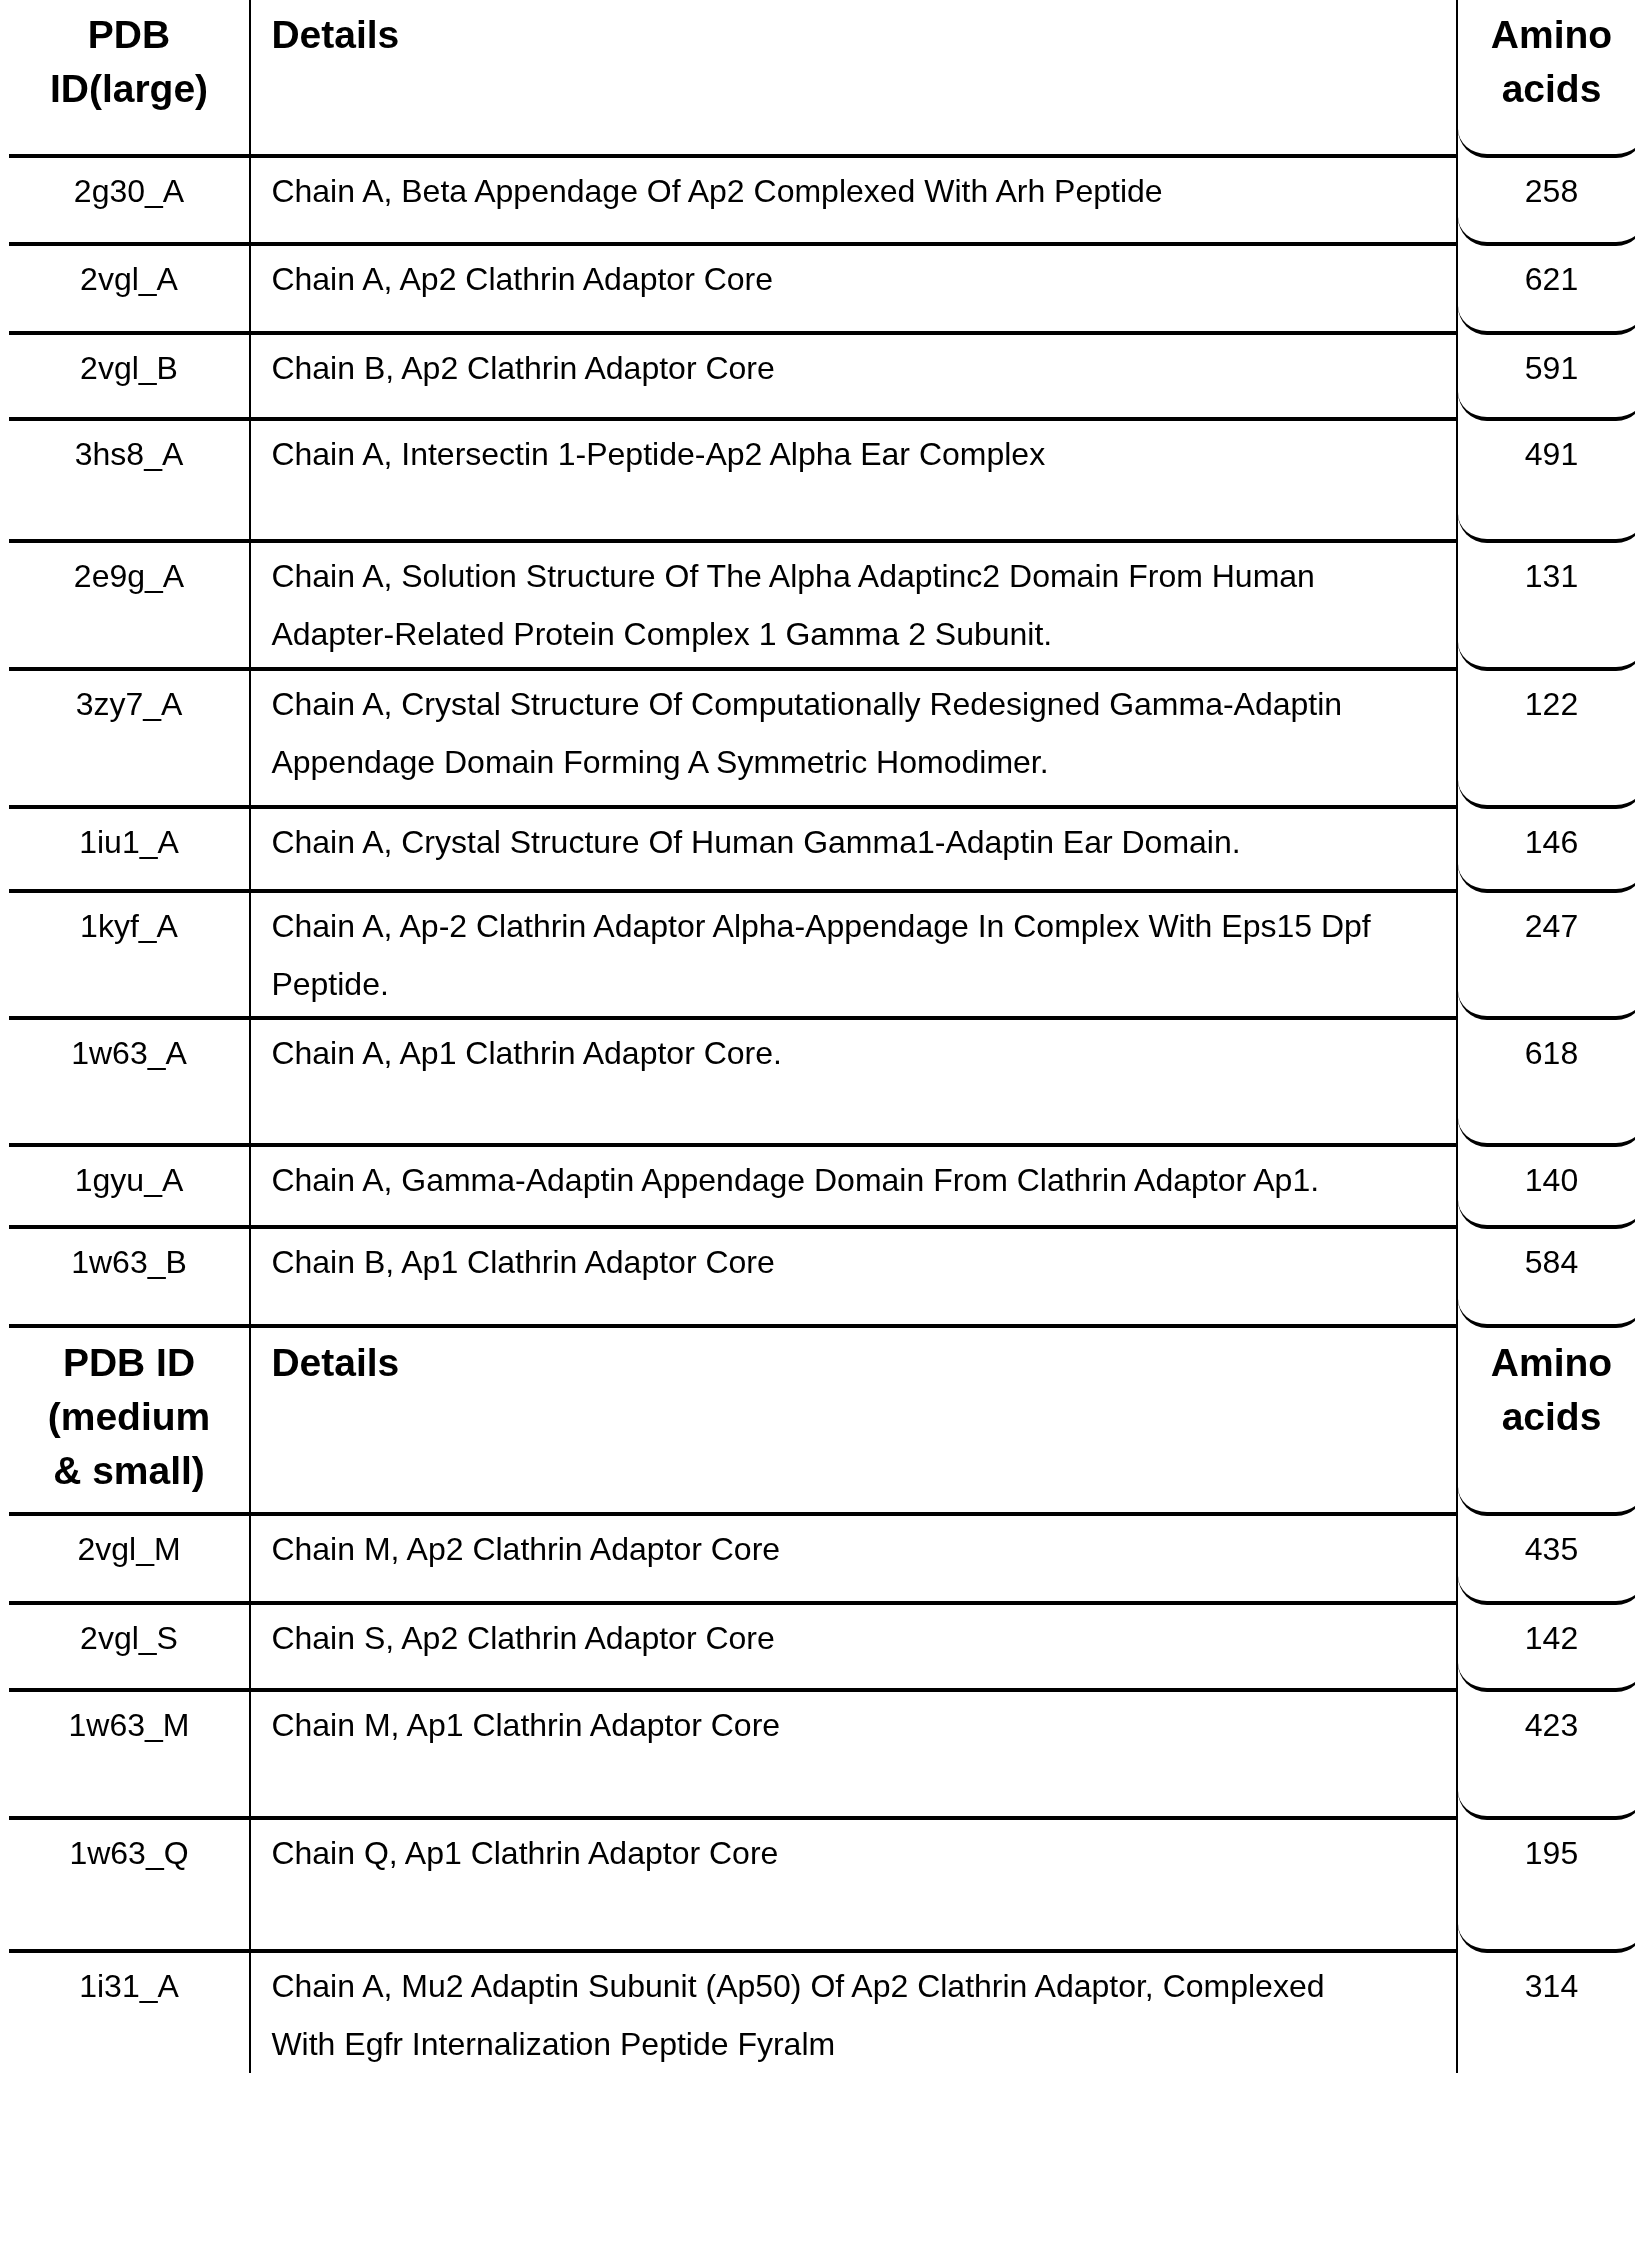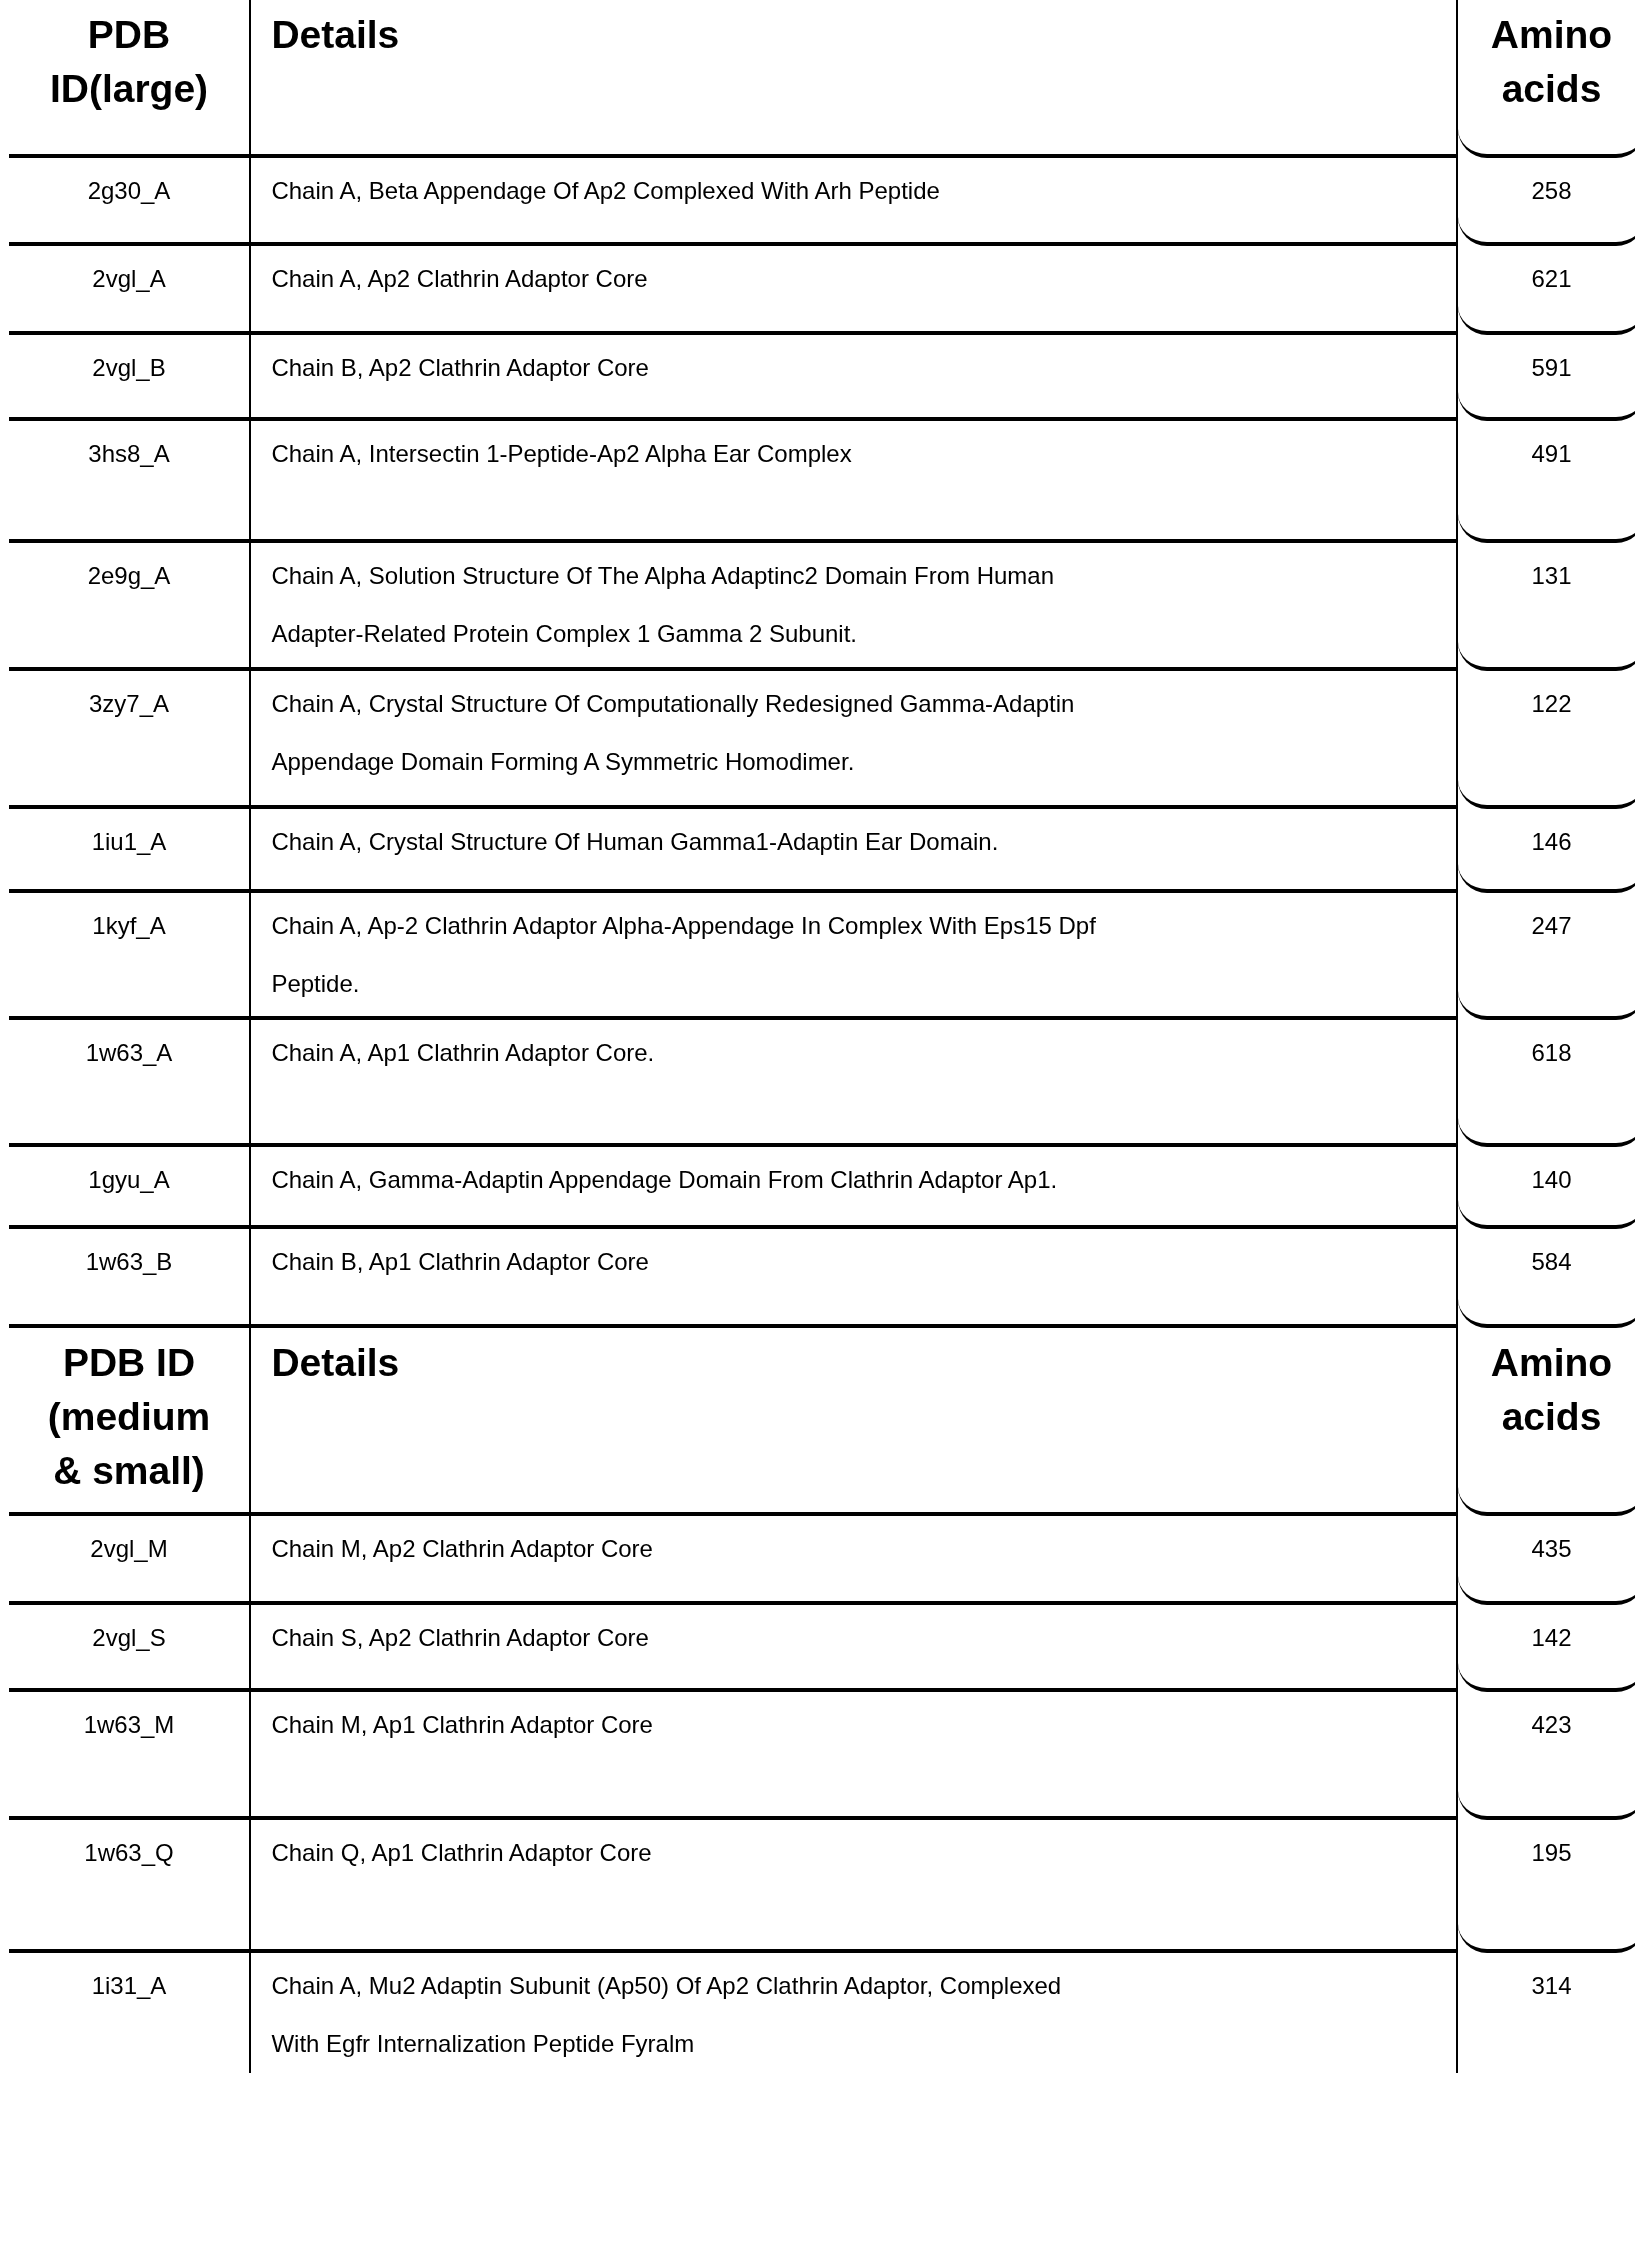--- a/index.html
+++ b/index.html
@@ -4,21 +4,21 @@
 <style>
   html,body{margin:0;padding:0;background:#ffffff;}
   .page{width:1636px;height:2261px;background:#ffffff;overflow:hidden;}
   table.pdb-table{
     border-collapse:separate;border-spacing:0;table-layout:fixed;
     width:1636px;color:#000;
     font-family:Liberation Sans, sans-serif;
     padding-left:9px;
   }
   td{box-sizing:border-box;vertical-align:top;padding:0;
-     font-size:24px;line-height:58px;white-space:pre-line;}
+     font-size:32px;line-height:58px;white-space:pre-line;}
   td.cell-pdb{text-align:center;padding-top:4.1px;}
   td.cell-det{text-align:left;padding:4.1px 15.3px 0 20.4px;}
   td.cell-num{text-align:center;padding-top:4.1px;border-radius:29px;}
   td.vline{border-right:2px solid #000;}
   tr.rule td{border-bottom:4.1px solid #000;}
   tr.head td{font-weight:bold;font-size:39px;line-height:54px;padding-top:8.2px;}
 </style>
 </head>
 <body>
 

